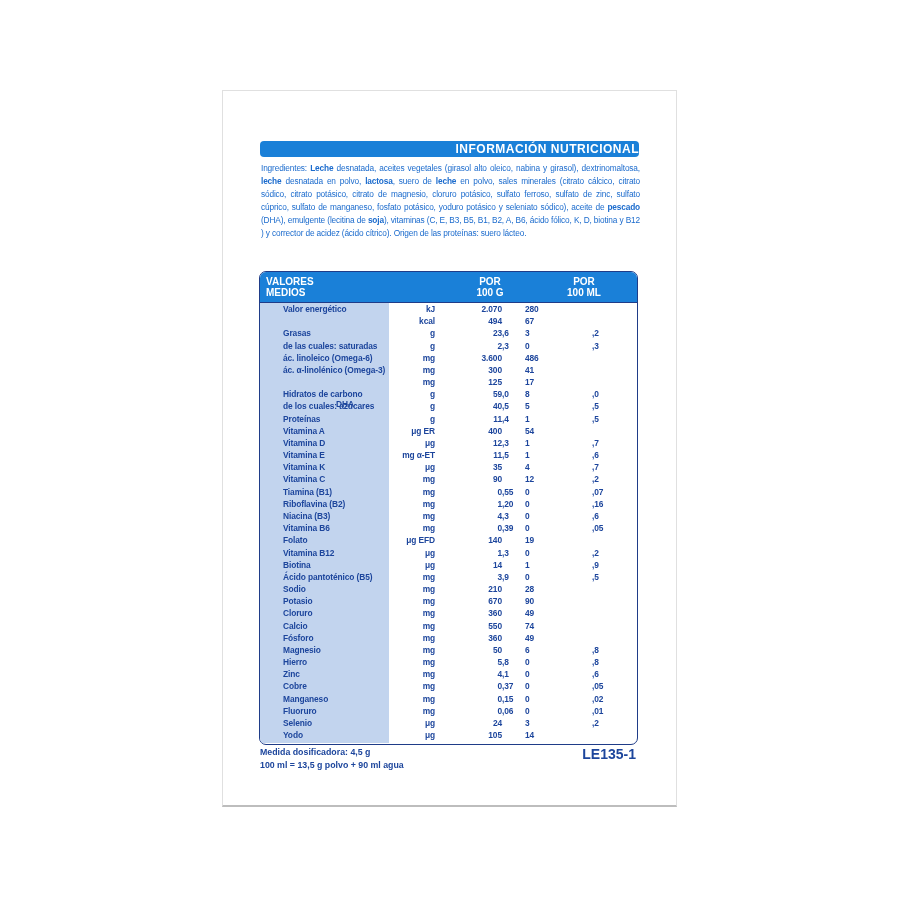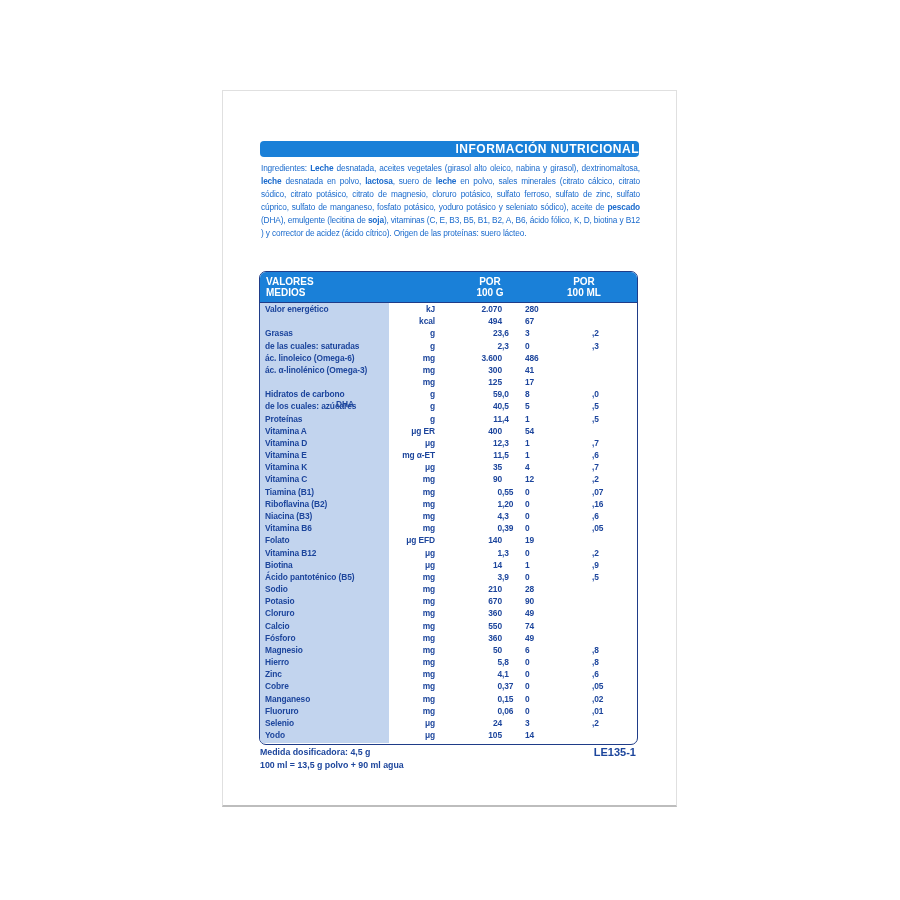--- a/index.html
+++ b/index.html
@@ -45,37 +45,37 @@
   .thead .c4{flex:1;padding-left:6px;padding-top:5px;text-align:center;}
   .tbody{position:relative;height:440px;}
   .colbg{
     position:absolute;left:0;top:0;bottom:0;width:129px;
     background:#c2d4ee;
   }
   .trow{
     position:relative;display:flex;height:12.18px;align-items:center;
     color:#1c459c;font-weight:bold;font-size:8.4px;letter-spacing:-0.1px;
   }
-  .trow .lbl{width:129px;padding-left:5px;box-sizing:border-box;white-space:nowrap;}
+  .trow .lbl{width:129px;padding-left:23px;box-sizing:border-box;white-space:nowrap;}
   .trow .lbl.indent{padding-left:76px;margin-top:44px;}
   .trow .unit{width:50px;text-align:right;padding-right:4px;box-sizing:border-box;white-space:nowrap;}
   .trow .vg{width:86px;display:flex;}
   .trow .vg .vi{width:63px;text-align:right;}
   .trow .vml{flex:1;display:flex;}
   .trow .vml .vi{width:67px;}
   .trow .vf{width:16px;text-align:left;}
   
   .footer-left{
     position:absolute;left:37px;top:655px;
     color:#1c459c;font-weight:bold;font-size:8.8px;line-height:12.5px;
     white-space:nowrap;
   }
   .footer-code{
     position:absolute;right:40px;top:655px;
-    color:#1c459c;font-weight:bold;font-size:11px;
+    color:#1c459c;font-weight:bold;font-size:14px;
   }
 </style>
 </head>
 <body>
 
 <div class="card">
 
   <div class="title-bar">INFORMACIÓN NUTRICIONAL</div>
 
   <div class="ingredients"><span>Ingredientes: </span><span class="b">Leche</span><span> desnatada, aceites vegetales (girasol alto oleico, nabina y girasol), dextrinomaltosa, </span><span class="b">leche</span><span> desnatada en polvo, </span><span class="b">lactosa</span><span>, suero de </span><span class="b">leche</span><span> en polvo, sales minerales (citrato cálcico, citrato sódico, citrato potásico, citrato de magnesio, cloruro potásico, sulfato ferroso, sulfato de zinc, sulfato cúprico, sulfato de manganeso, fosfato potásico, yoduro potásico y seleniato sódico), aceite de </span><span class="b">pescado</span><span> (DHA), emulgente (lecitina de </span><span class="b">soja</span><span>), vitaminas (C, E, B3, B5, B1, B2, A, B6, ácido fólico, K, D, biotina y B12 ) y corrector de acidez (ácido cítrico). Origen de las proteínas: suero lácteo.</span></div>

